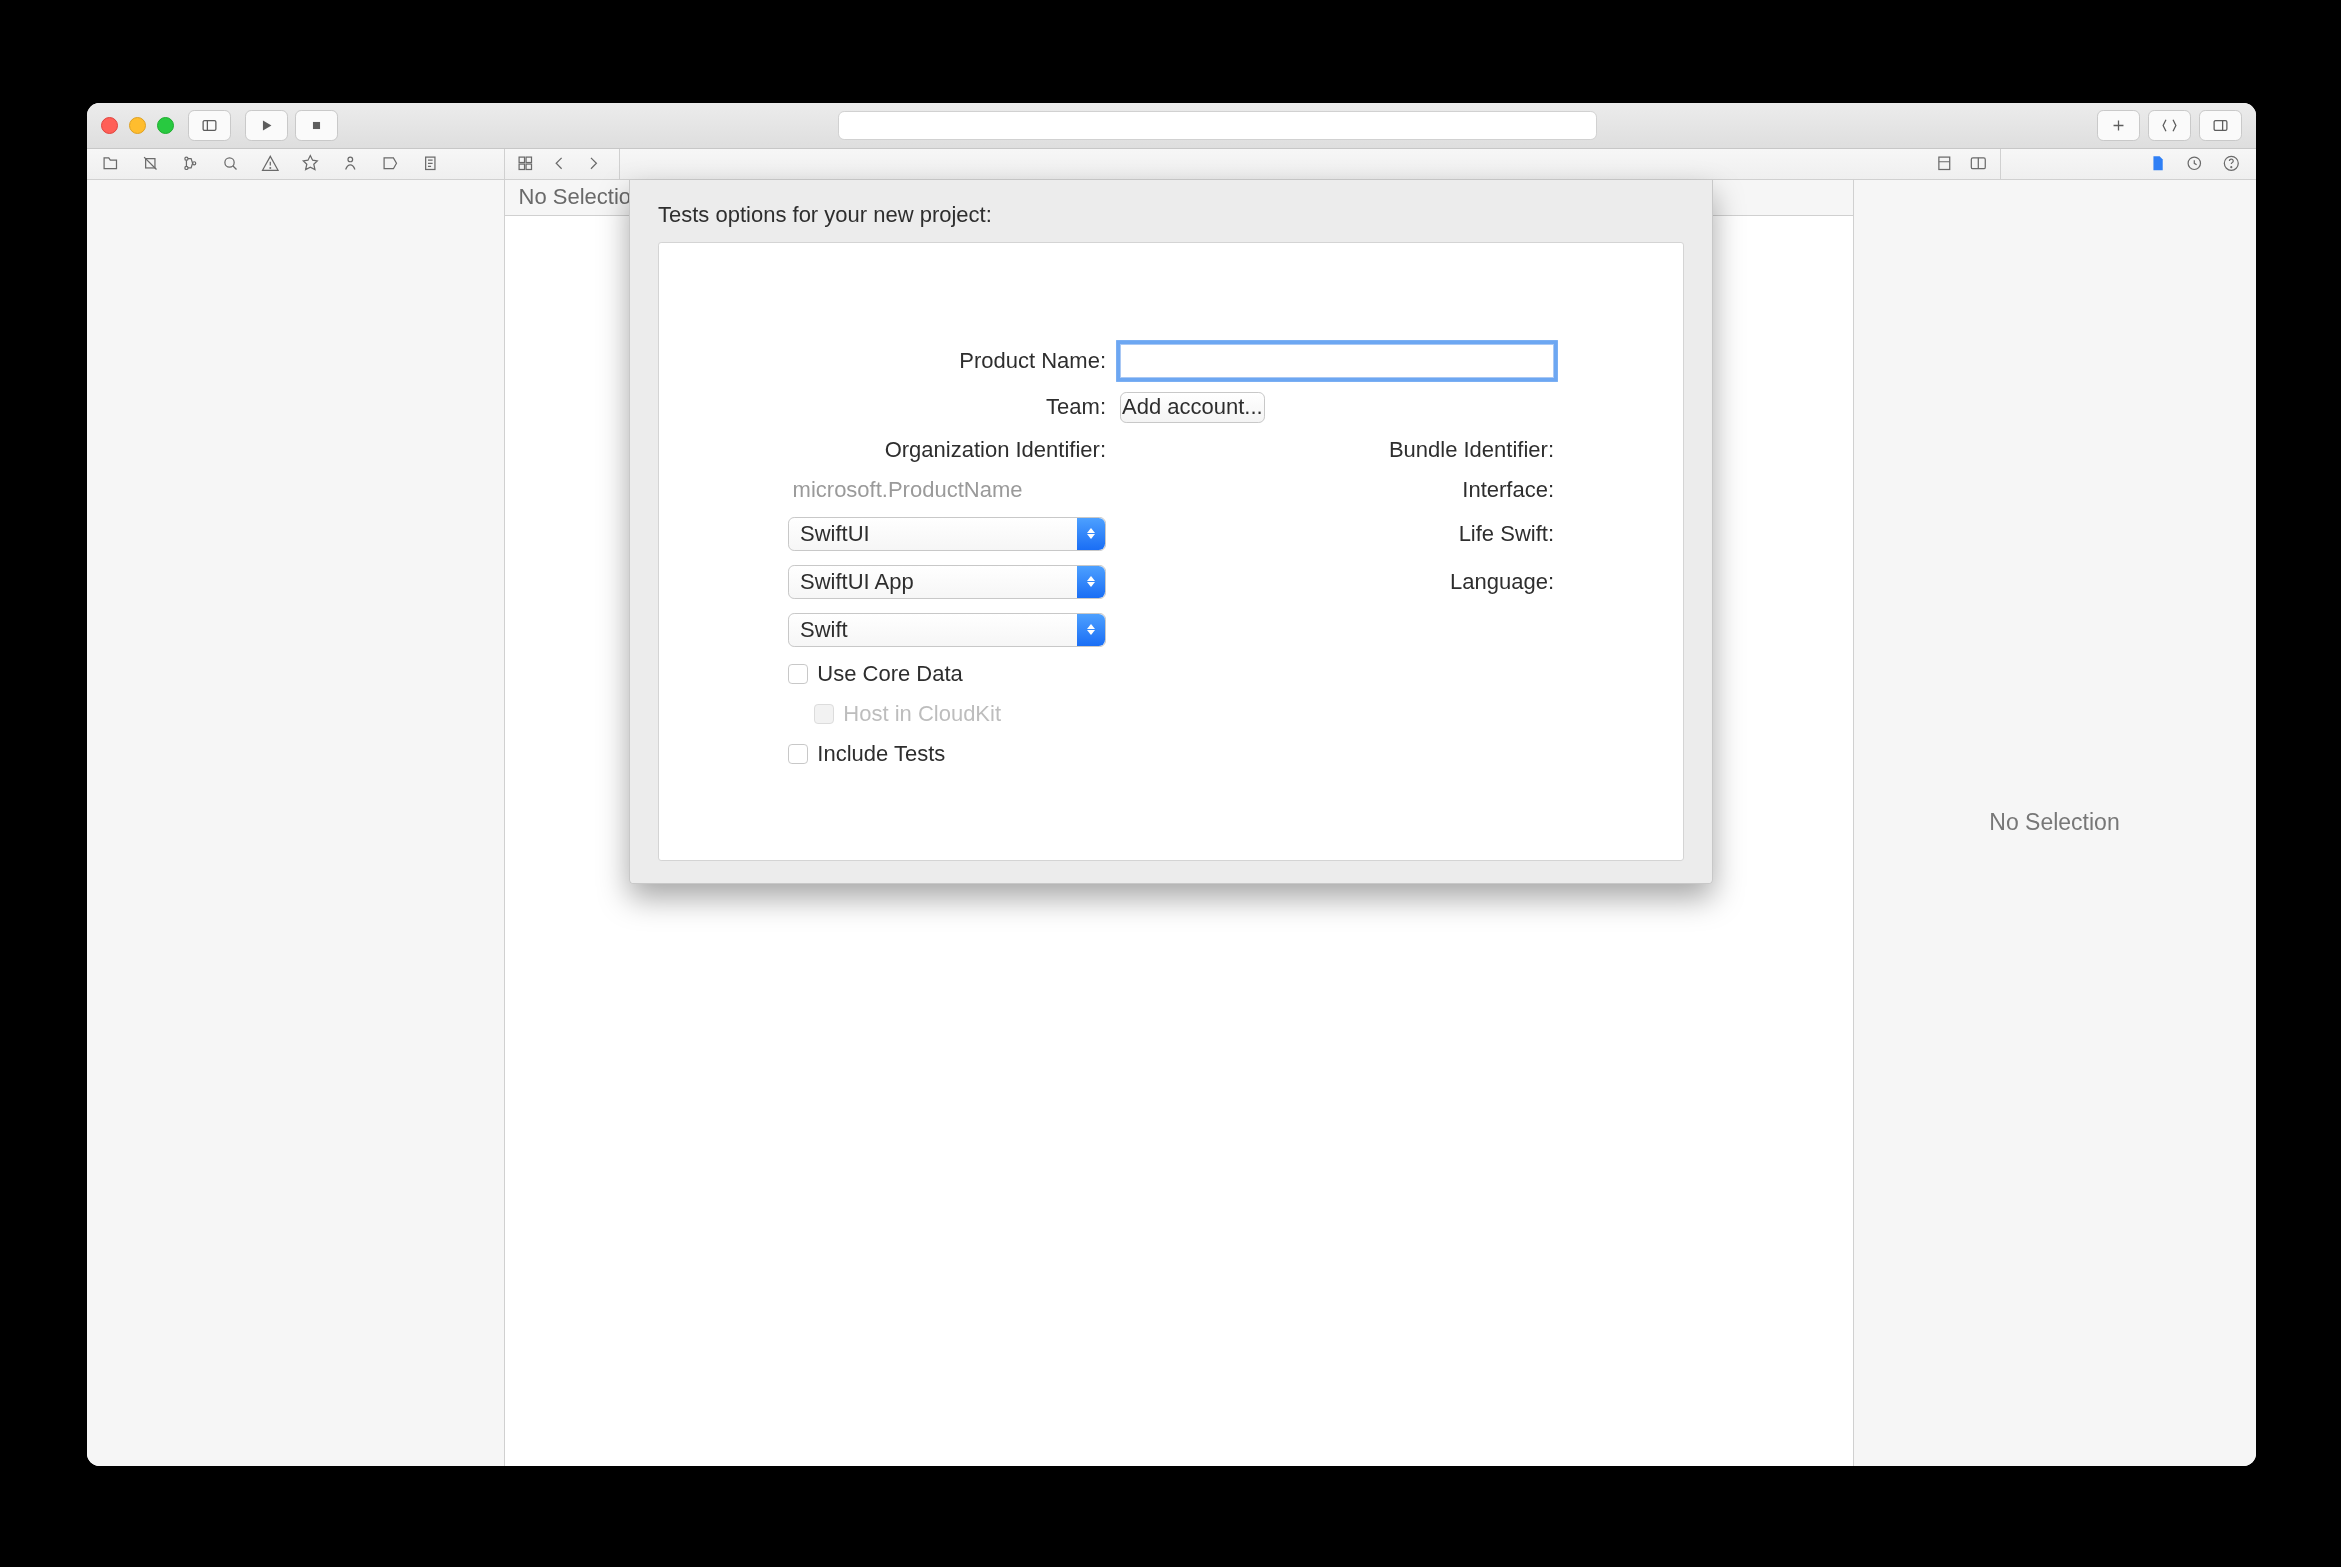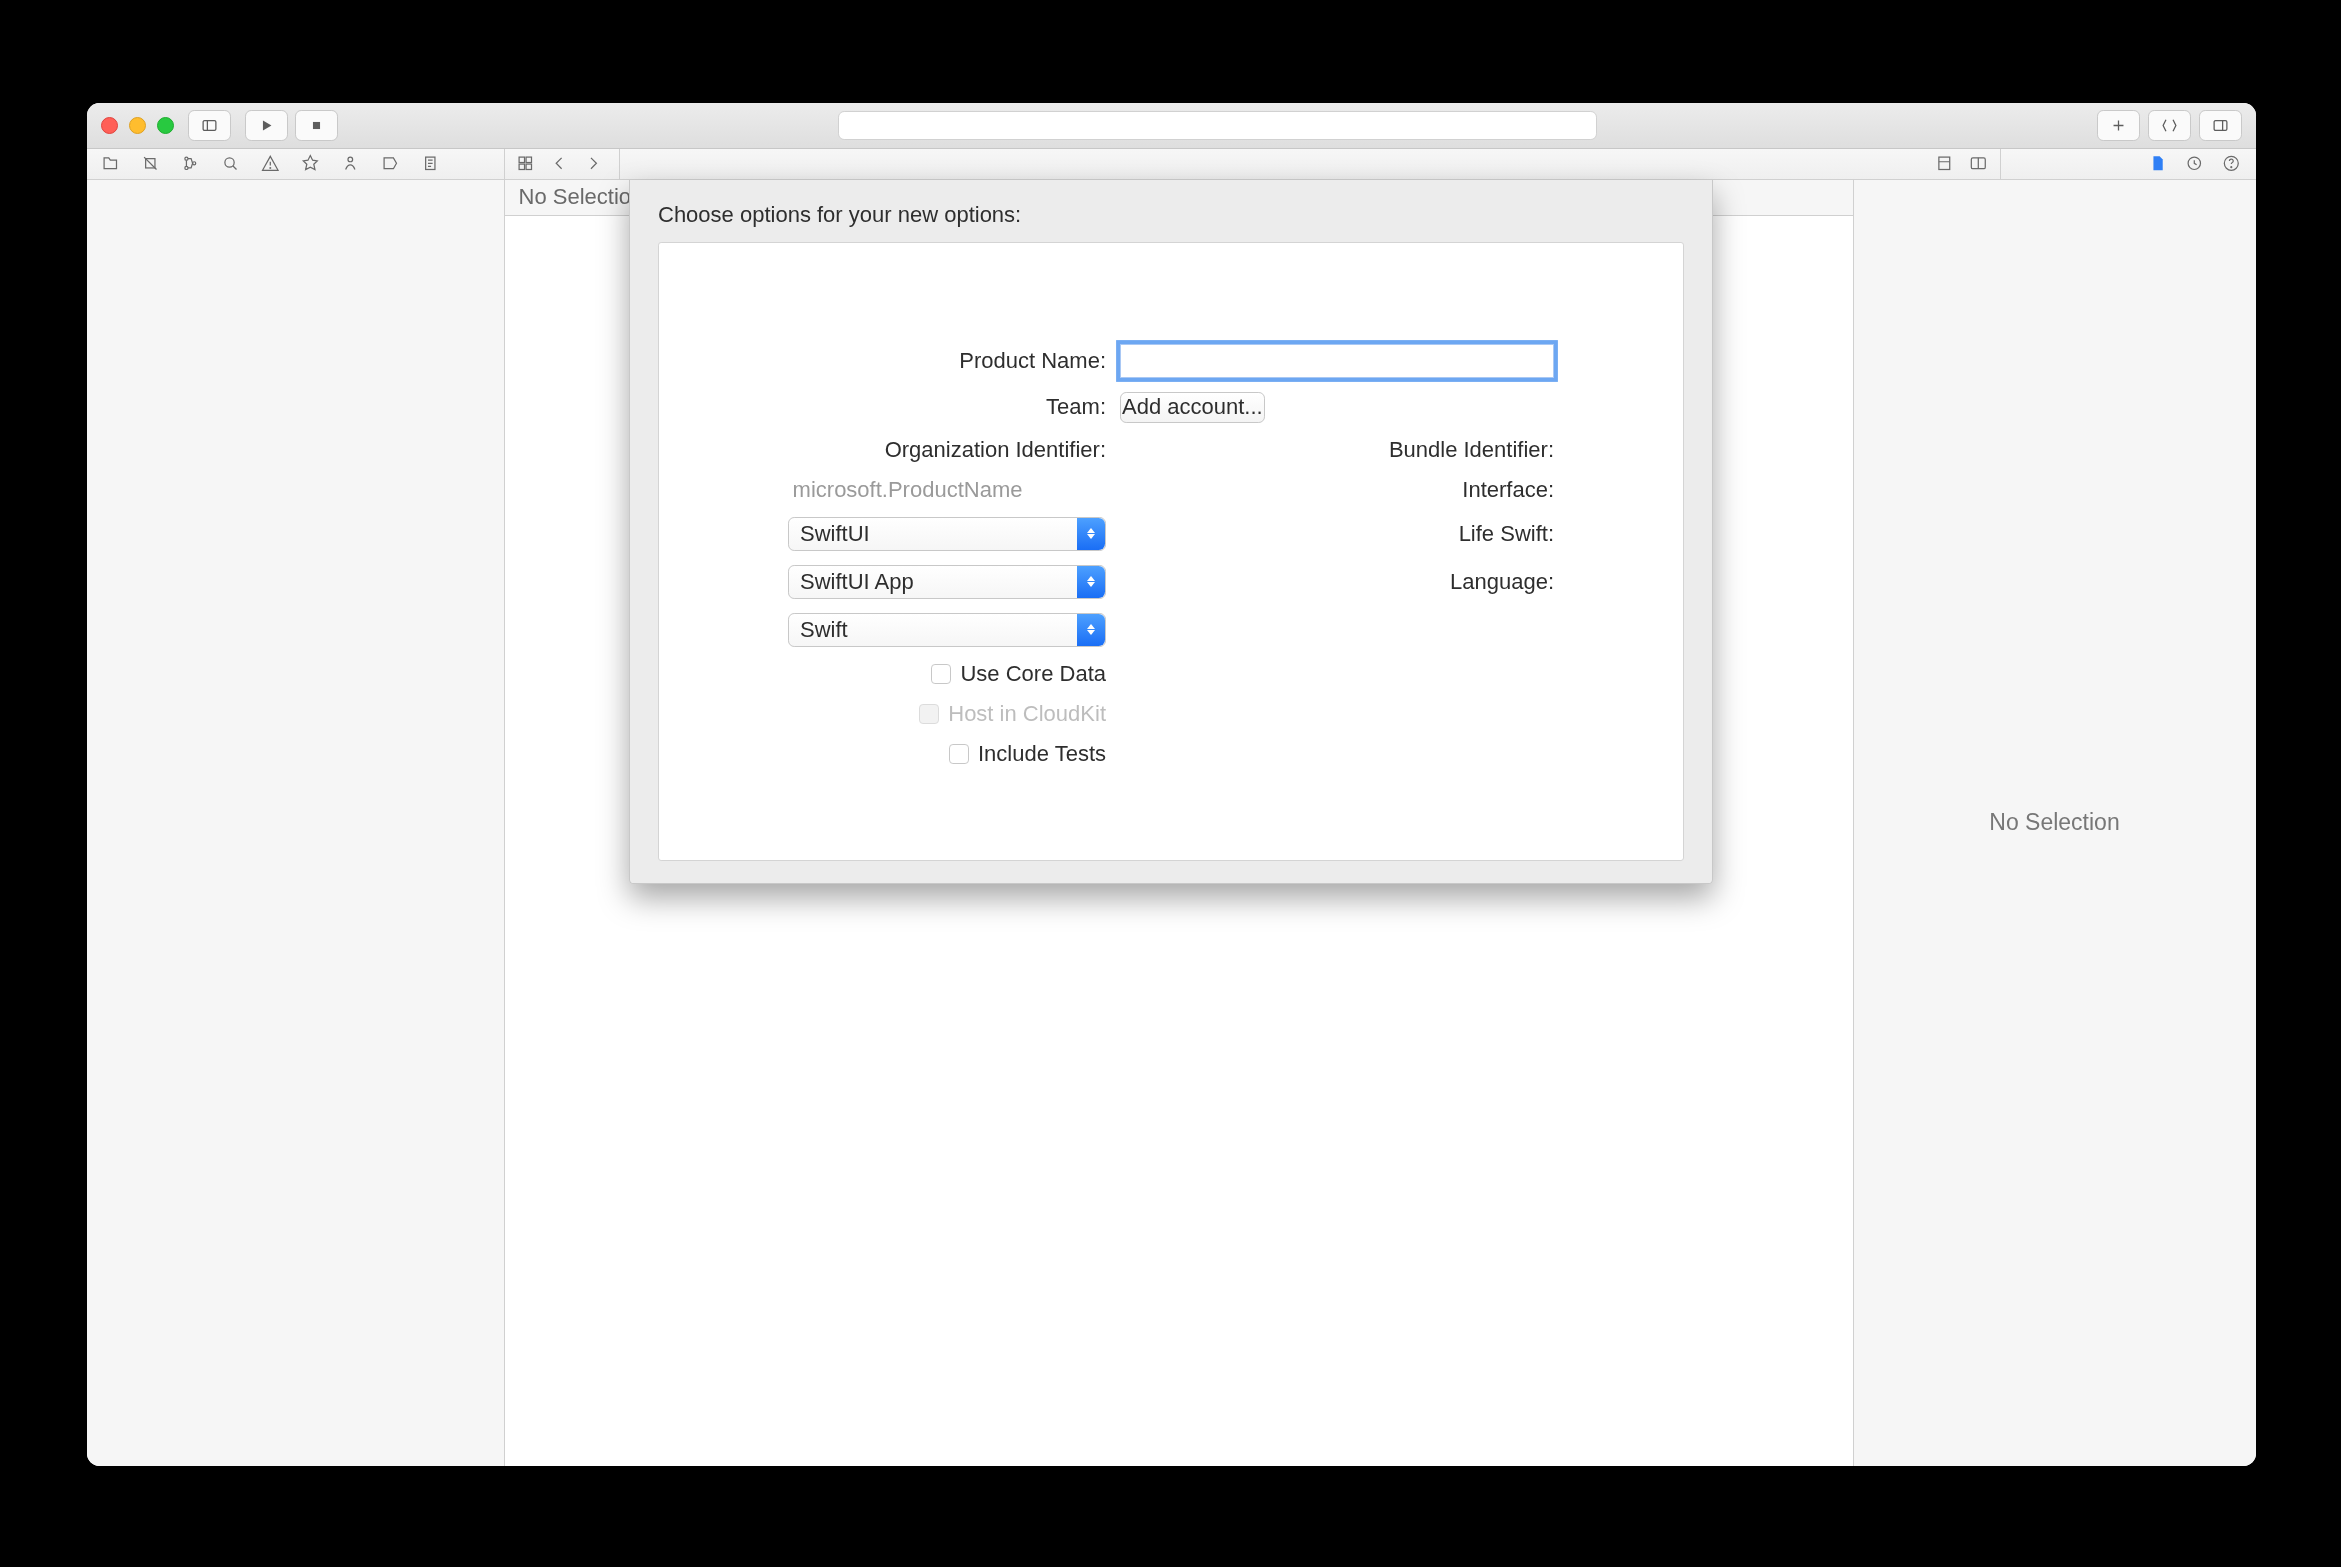--- a/index.html
+++ b/index.html
@@ -172,21 +172,21 @@
     background: linear-gradient(#4da0ff,#1a6ef5);
     border-radius: 0 6.2px 6.2px 0;
     display:flex; flex-direction:column; align-items:center; justify-content:center;
     gap:1.5px;
   }
   .dropdown .cap::before,.dropdown .cap::after{
     content:""; width:0;height:0;border-left:4.6px solid transparent;border-right:4.6px solid transparent;
   }
   .dropdown .cap::before{border-bottom:5.4px solid #fff;}
   .dropdown .cap::after {border-top:5.4px solid #fff;}
-  .check-row{ display:flex; align-items:center; gap:9.3px;justify-content:flex-end;}
+  .check-row{ display:flex; align-items:center; gap:9.3px;}
   .chk{
     width:20px;height:20px;border:0.8px solid #c8c8c8;border-radius:3.9px;background:#fff;
     display:inline-block; flex:0 0 auto;
   }
   .chk.disabled{background:#f2f2f2;border-color:#dcdcdc;}
   .chk-label.disabled{color:#bdbdbd;}
   .sub-indent{ padding-left:26px;}
   .sheet-footer{
     display:flex; justify-content:space-between; align-items:center;
     padding-top: 20px;
@@ -374,21 +374,21 @@
       <div class="editor-area"></div>
     </div>
 
     <div class="inspector">
       <div class="nosel">No Selection</div>
     </div>
   </div>
 
   <div class="sheet-wrap">
     <div class="sheet">
-      <h1>Choose options for your new options:</h1>
+      <h1>Tests options for your new project:</h1>
 
       <div class="form-panel">
         <div class="form-grid">
 
           <div class="flabel">Product Name:</div>
           <input class="tfield focused" value="" style="">
 
           <div class="flabel">Team:</div>
           <div>
             <button class="mac-btn">Add account...</button>

